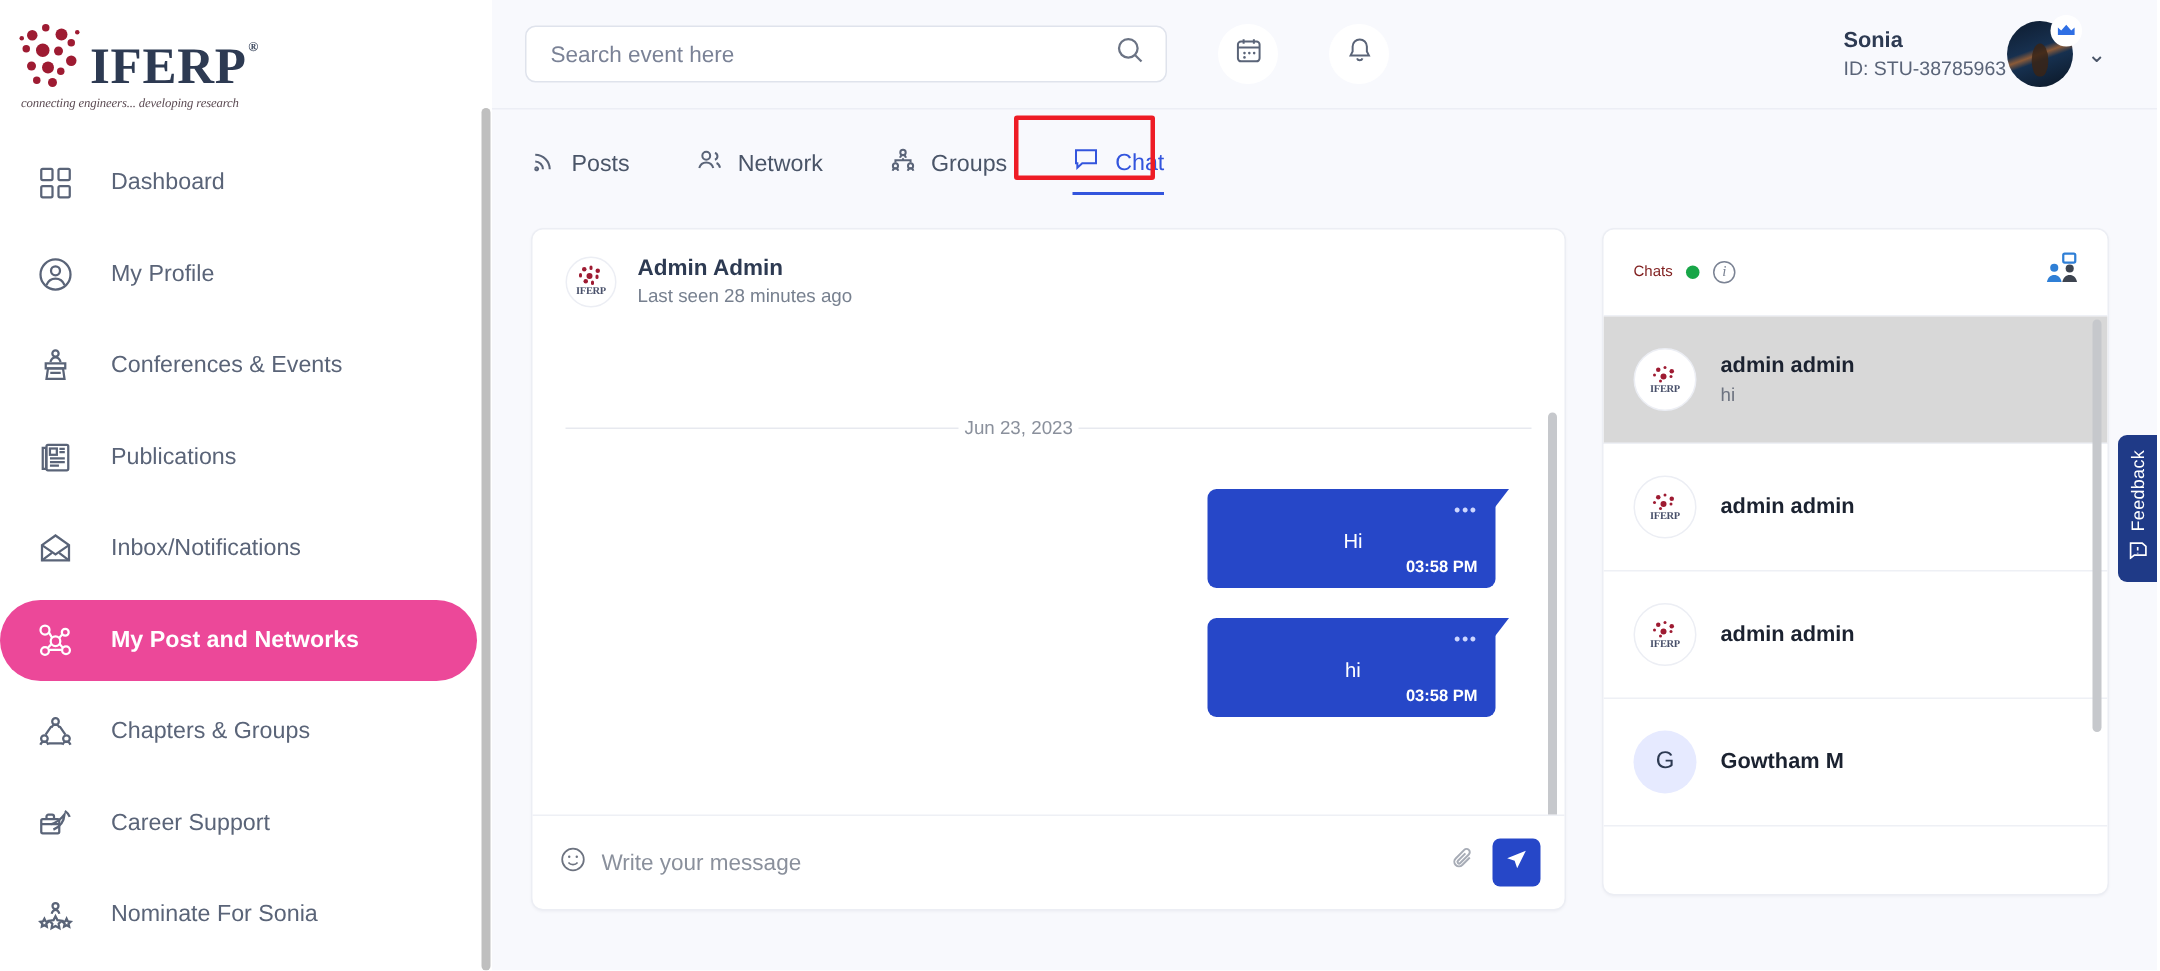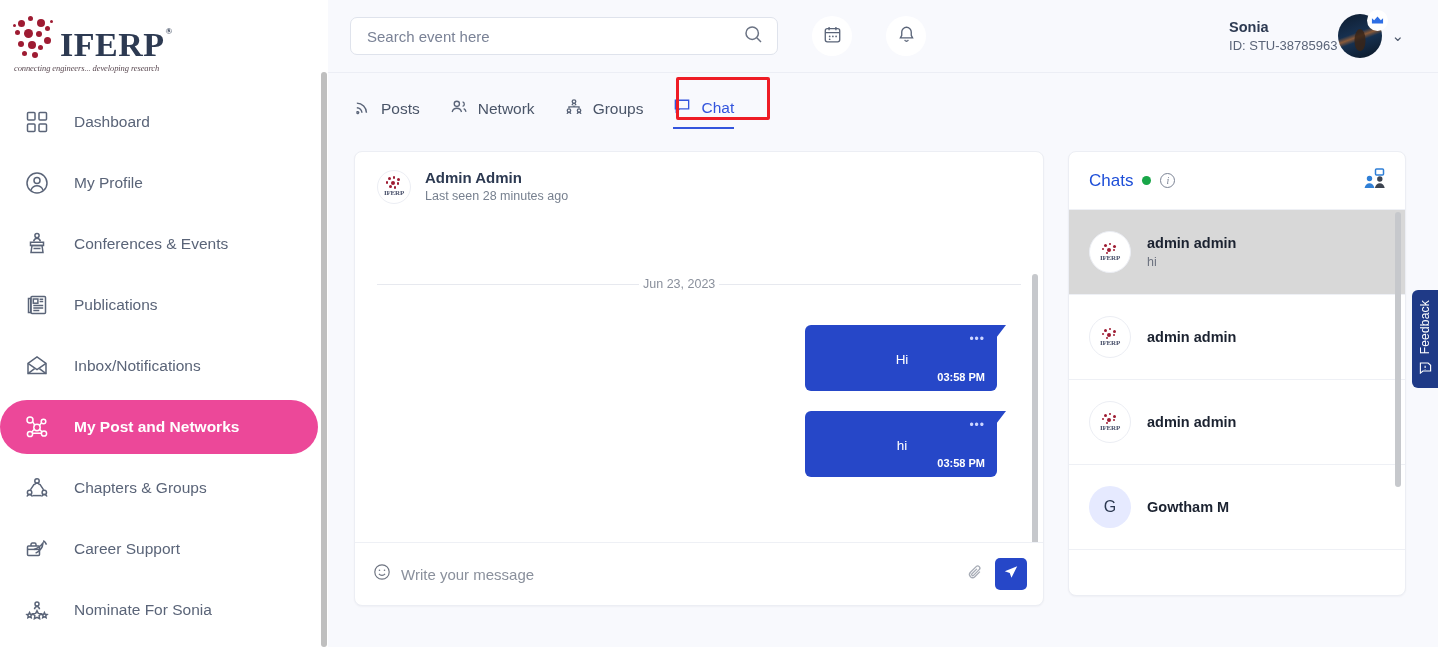--- a/index.html
+++ b/index.html
@@ -92,21 +92,21 @@
     transform:translateX(-50%); border-radius:50% 50% 45% 45%; background:#3a2416; opacity:.85;
   }
   .crown {
     position: absolute; top: -4px; right: -6px; width: 21px; height: 21px;
     border-radius: 50%; background: #ffffff;
     display: flex; align-items: center; justify-content: center;
   }
   .chev { color: #4a5568; font-size: 15px; margin-left: 8px; }
 
   
-  .tabs { display: flex; align-items: center; gap: 30px; padding: 24px 0 0 26px; position: relative; }
+  .tabs { display: flex; align-items: center; gap: 44px; padding: 24px 0 0 26px; position: relative; }
   .tab { display: flex; align-items: center; gap: 10px; font-size: 15.5px; color: #4a5568; cursor: pointer; padding-bottom: 8px; }
   .tab svg { stroke: #5a6478; fill: none; stroke-width: 1.5; }
   .tab.active { color: #3355dd; font-weight: 400; border-bottom: 2px solid #3355dd; }
   .tab.active svg { stroke: #3355dd; }
   .tab-highlight {
     position: absolute; left: 348px; top: 4px; width: 94px; height: 43px;
     border: 3px solid #ee1c25; border-radius: 2px; pointer-events: none;
   }
 
   
@@ -174,21 +174,21 @@
   .chat-list {
     width: 338px; height: 445px; background: #ffffff;
     border: 1px solid #eceef4; border-radius: 8px; overflow: hidden;
     position: relative; box-shadow: 0 1px 2px rgba(20,30,60,.04);
     display: flex; flex-direction: column;
   }
   .chat-list-head {
     height: 58px; display: flex; align-items: center; padding: 0 18px 0 20px;
     border-bottom: 1px solid #eef0f5; gap: 9px;
   }
-  .chat-list-title { font-size: 17px; color: #1d4ed8; }
+  .chat-list-title { font-size: 10px; color: #7f1d1d; }
   .dot-online { width: 9px; height: 9px; border-radius: 50%; background: #18a648; }
   .info-ico {
     width: 15px; height: 15px; border-radius: 50%; border: 1.2px solid #7b8394;
     color: #7b8394; font-size: 10px; display: flex; align-items: center; justify-content: center;
     font-family: "Liberation Serif", serif; font-style: italic;
   }
   .people-ico { margin-left: auto; cursor: pointer; }
 
   .chat-item {
     height: 85px; display: flex; align-items: center; gap: 16px;

